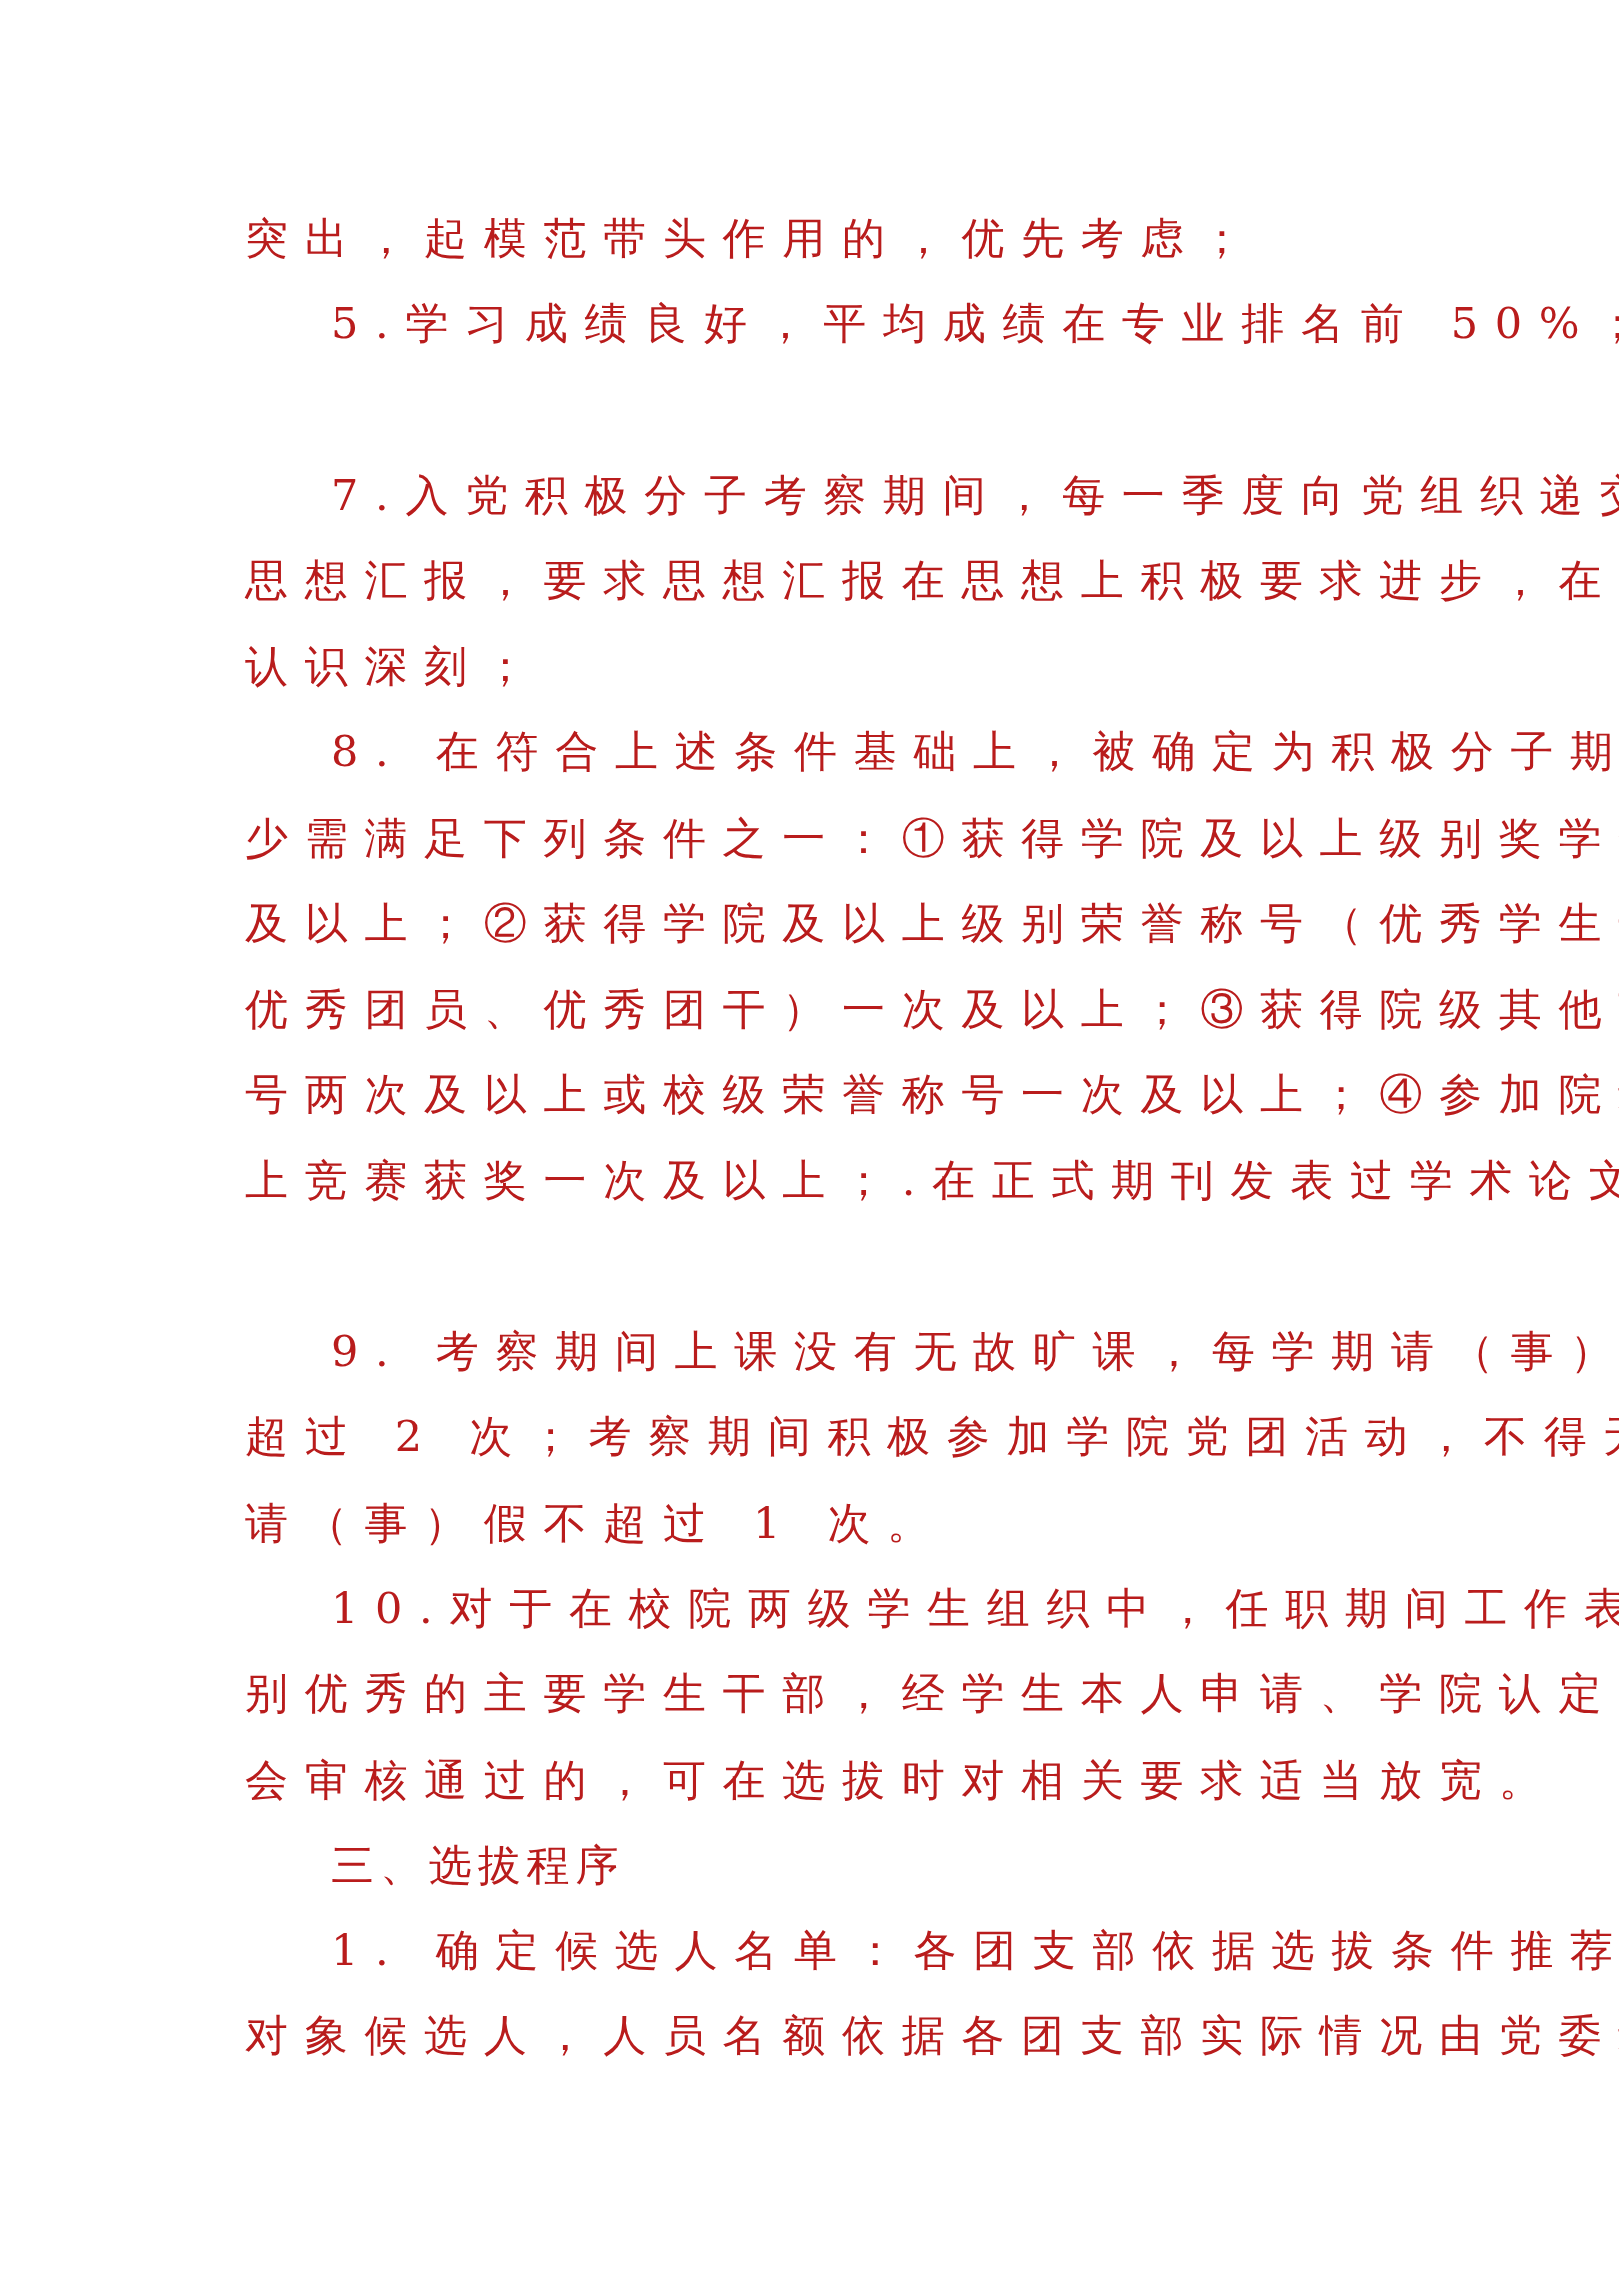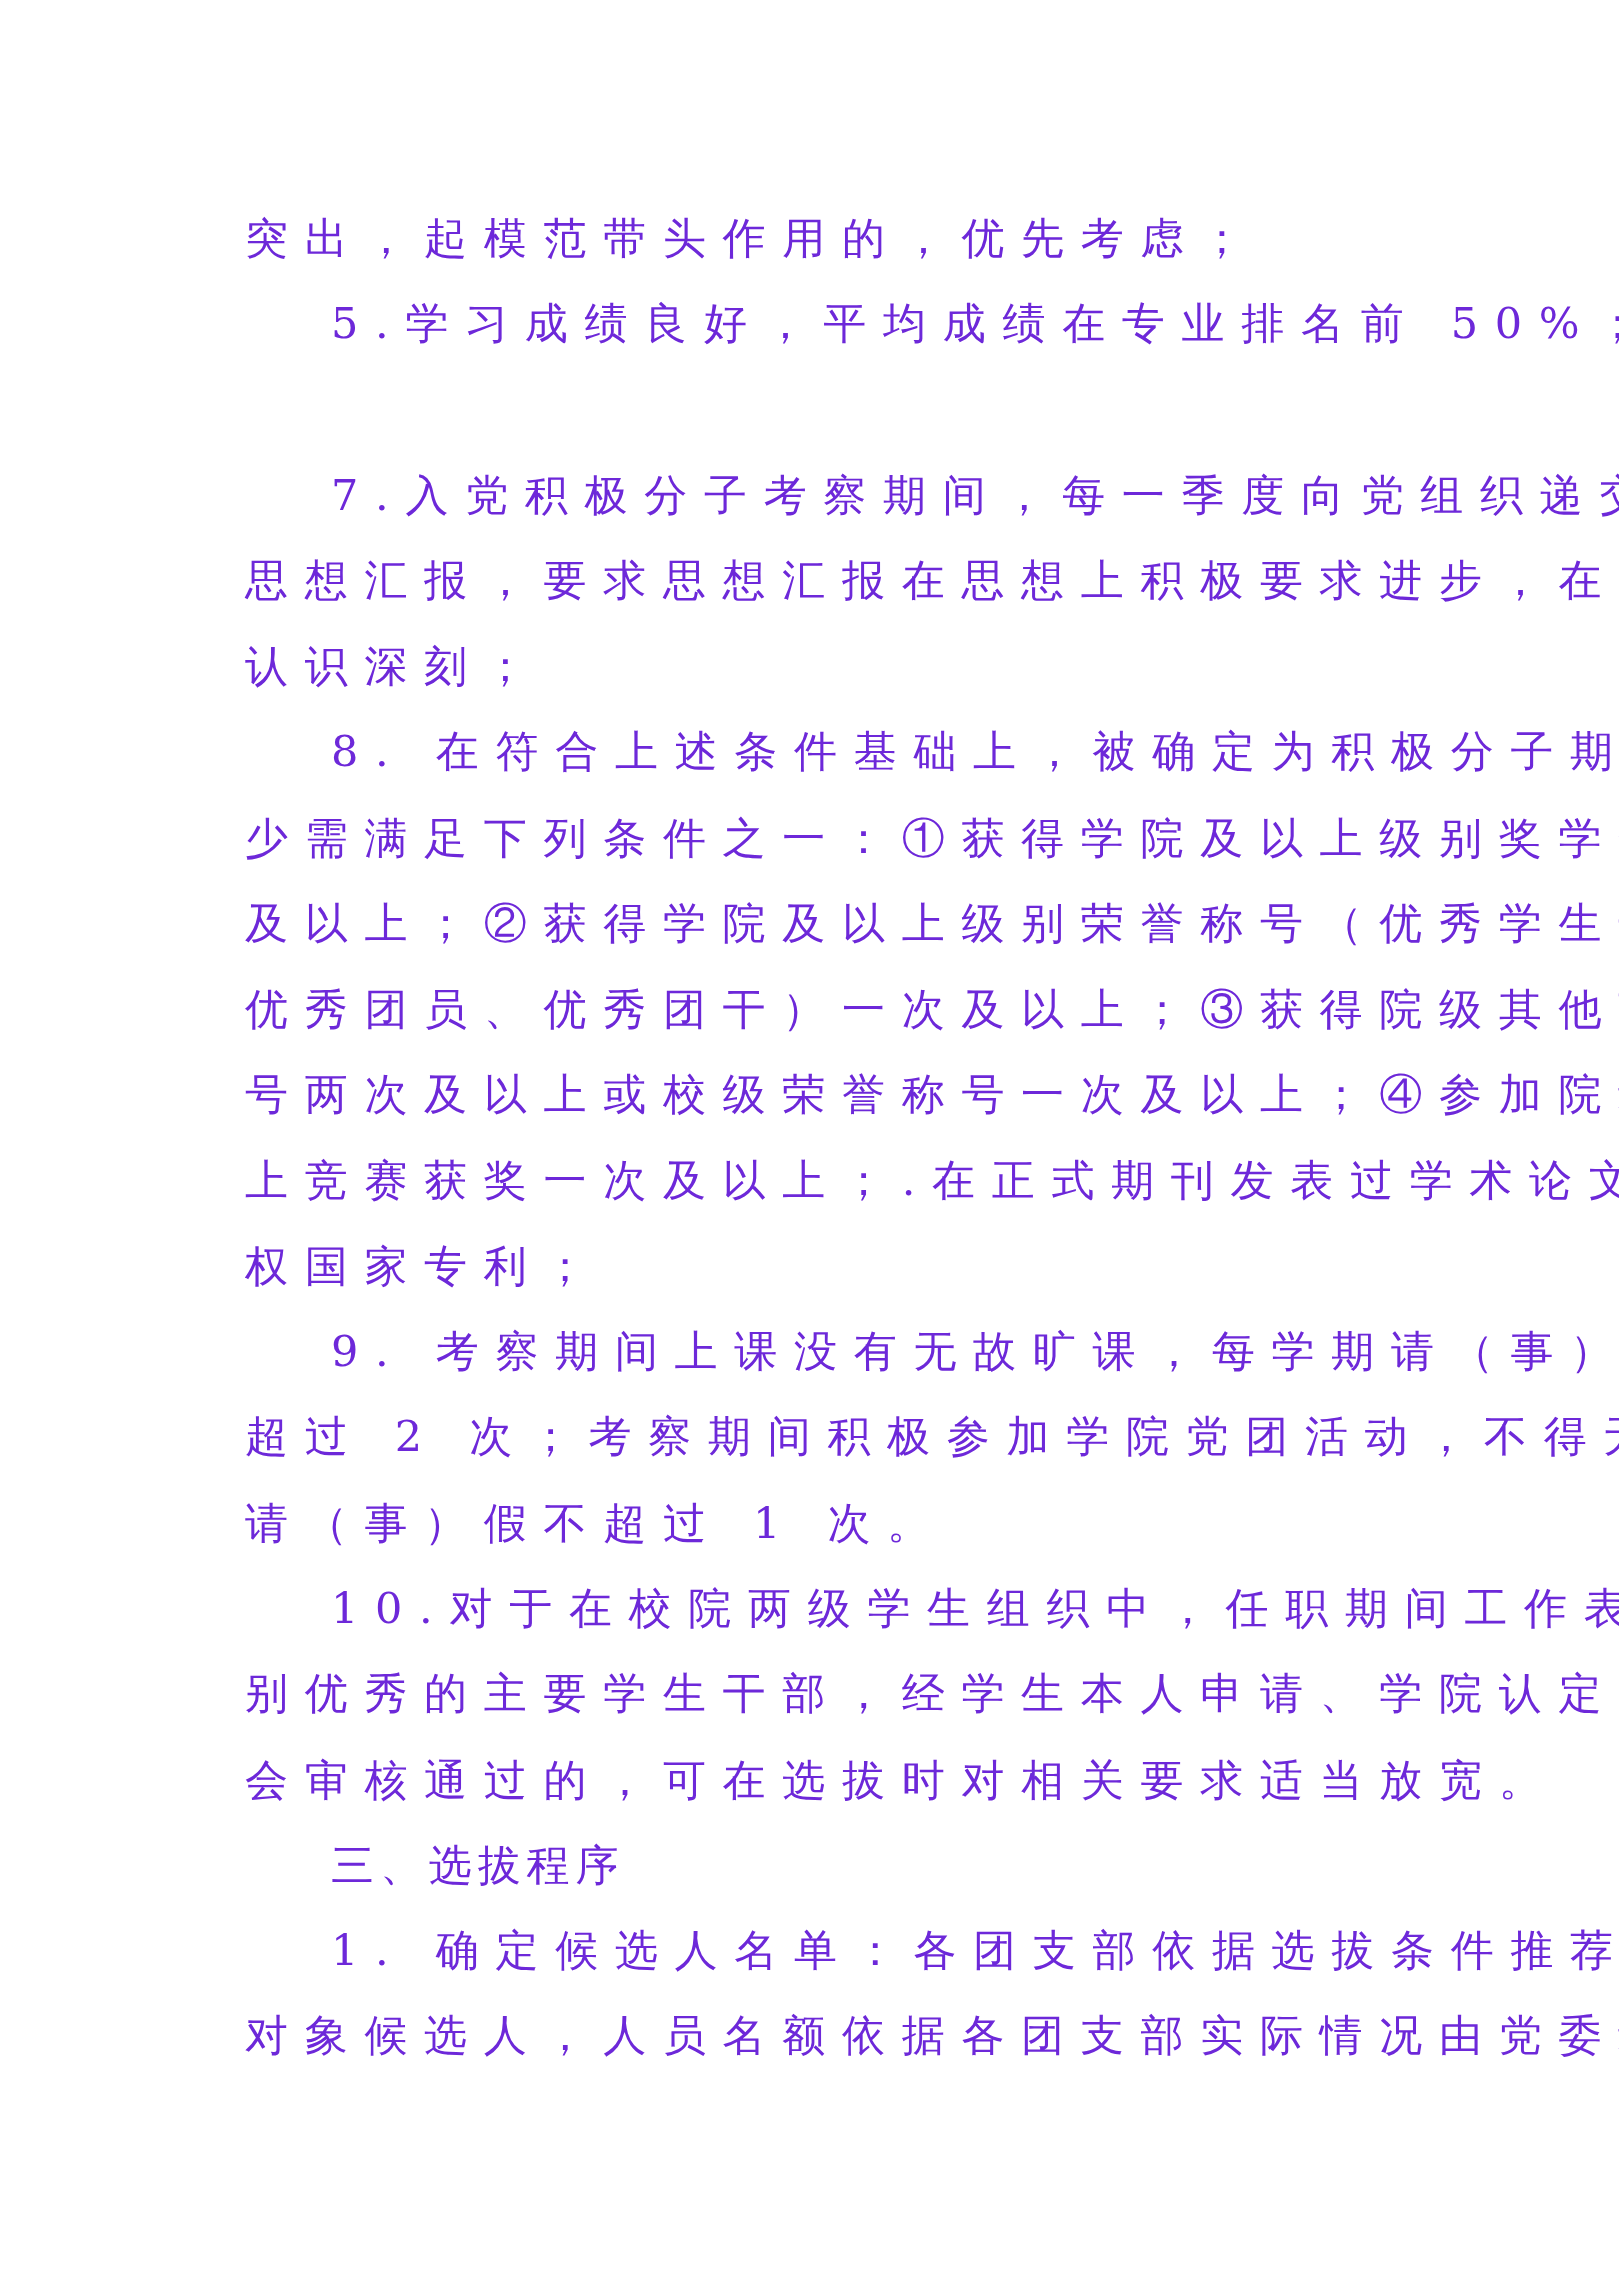--- a/index.html
+++ b/index.html
@@ -1,42 +1,41 @@
 <!DOCTYPE html>
 <html><head>
 <meta charset="utf-8">
 <style>
   html, body { margin:0; padding:0; background:#ffffff; }
   body { width:1619px; height:2291px; position:relative; overflow:hidden; }
   .page { position:absolute; left:0; top:0; width:1619px; height:2291px; background:#fff; }
   .line {
     position:absolute; left:245px; width:1147px; height:59px;
     font-family:"DejaVu Serif","Liberation Serif",serif;
-    font-size:43px; line-height:59px; color:#6d28d9;
+    font-size:43px; line-height:59px; color:#b91c1c;
     white-space:nowrap; letter-spacing:16.7px;
   }
   .indent { left:331px; width:1061px; }
   .heading { font-weight:normal; font-family:"DejaVu Sans","Liberation Sans",sans-serif; letter-spacing:5.9px; }
 </style>
 </head>
 <body>
 
 <div class="page">
   <div class="line" style="top:209px">突出，起模范带头作用的，优先考虑；</div>
   <div class="line indent" style="top:294px">5.学习成绩良好，平均成绩在专业排名前 50%；</div>
   <div class="line indent" style="top:466px">7.入党积极分子考察期间，每一季度向党组织递交一篇</div>
   <div class="line" style="top:551px">思想汇报，要求思想汇报在思想上积极要求进步，在内容上</div>
   <div class="line" style="top:637px">认识深刻；</div>
   <div class="line indent" style="top:722px">8. 在符合上述条件基础上，被确定为积极分子期间，至</div>
   <div class="line" style="top:809px">少需满足下列条件之一：①获得学院及以上级别奖学金一次</div>
   <div class="line" style="top:894px">及以上；②获得学院及以上级别荣誉称号（优秀学生干部、</div>
   <div class="line" style="top:980px">优秀团员、优秀团干）一次及以上；③获得院级其他荣誉称</div>
   <div class="line" style="top:1065px">号两次及以上或校级荣誉称号一次及以上；④参加院级及以</div>
   <div class="line" style="top:1151px">上竞赛获奖一次及以上；.在正式期刊发表过学术论文或授</div>
-  <div class="line" style="top:1237px">权国家专利；</div>
   <div class="line indent" style="top:1322px">9. 考察期间上课没有无故旷课，每学期请（事）假不</div>
   <div class="line" style="top:1407px">超过 2 次；考察期间积极参加学院党团活动，不得无故缺席，</div>
   <div class="line" style="top:1494px">请（事）假不超过 1 次。</div>
   <div class="line indent" style="top:1579px">10.对于在校院两级学生组织中，任职期间工作表现特</div>
   <div class="line" style="top:1664px">别优秀的主要学生干部，经学生本人申请、学院认定、党委</div>
   <div class="line" style="top:1751px">会审核通过的，可在选拔时对相关要求适当放宽。</div>
   <div class="line indent heading" style="top:1836px">三、选拔程序</div>
   <div class="line indent" style="top:1921px">1. 确定候选人名单：各团支部依据选拔条件推荐发展</div>
   <div class="line" style="top:2006px">对象候选人，人员名额依据各团支部实际情况由党委统一分</div>
 </div>

